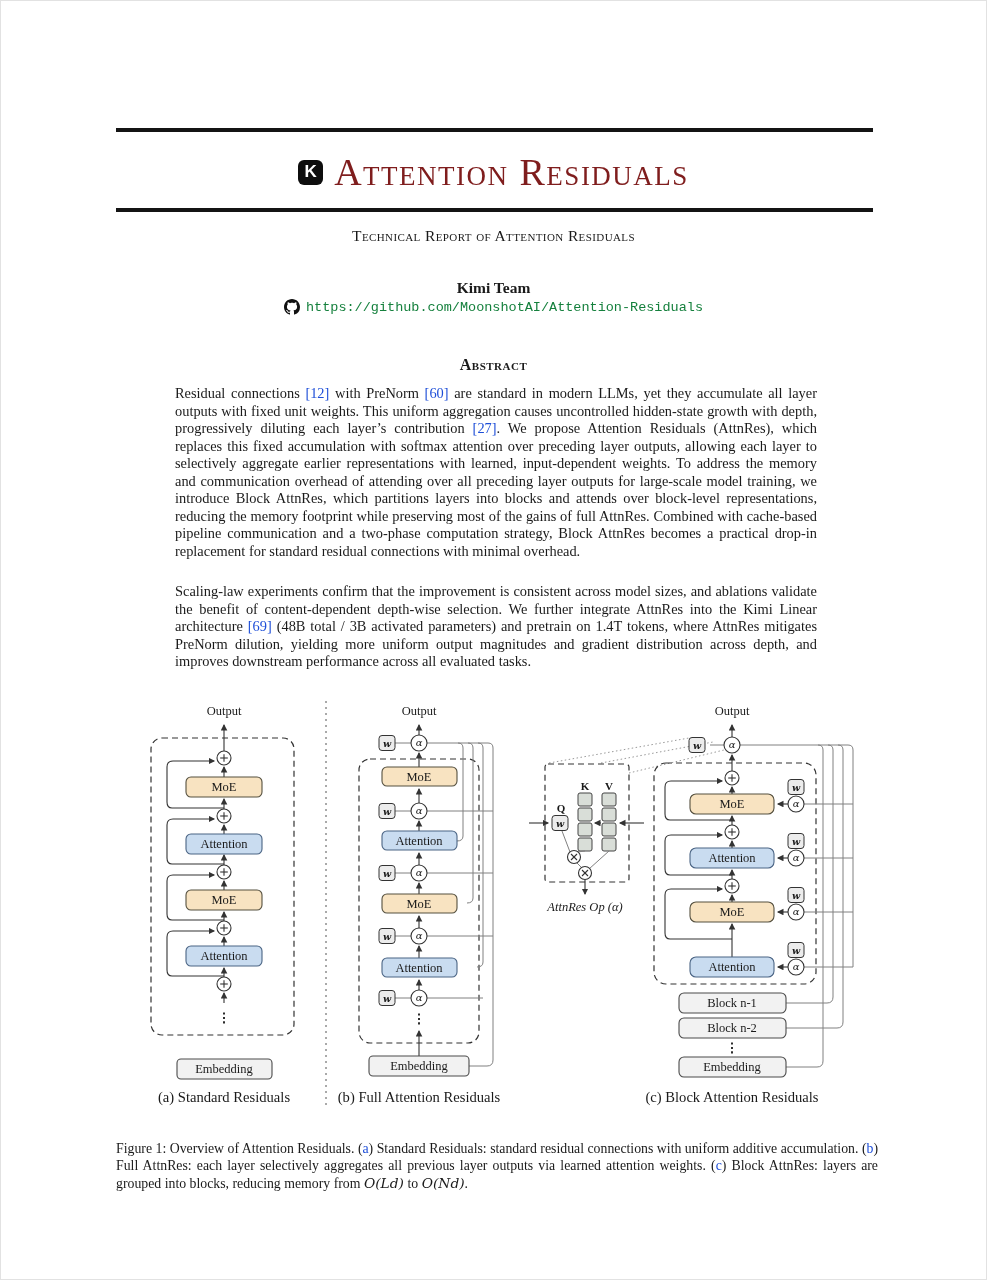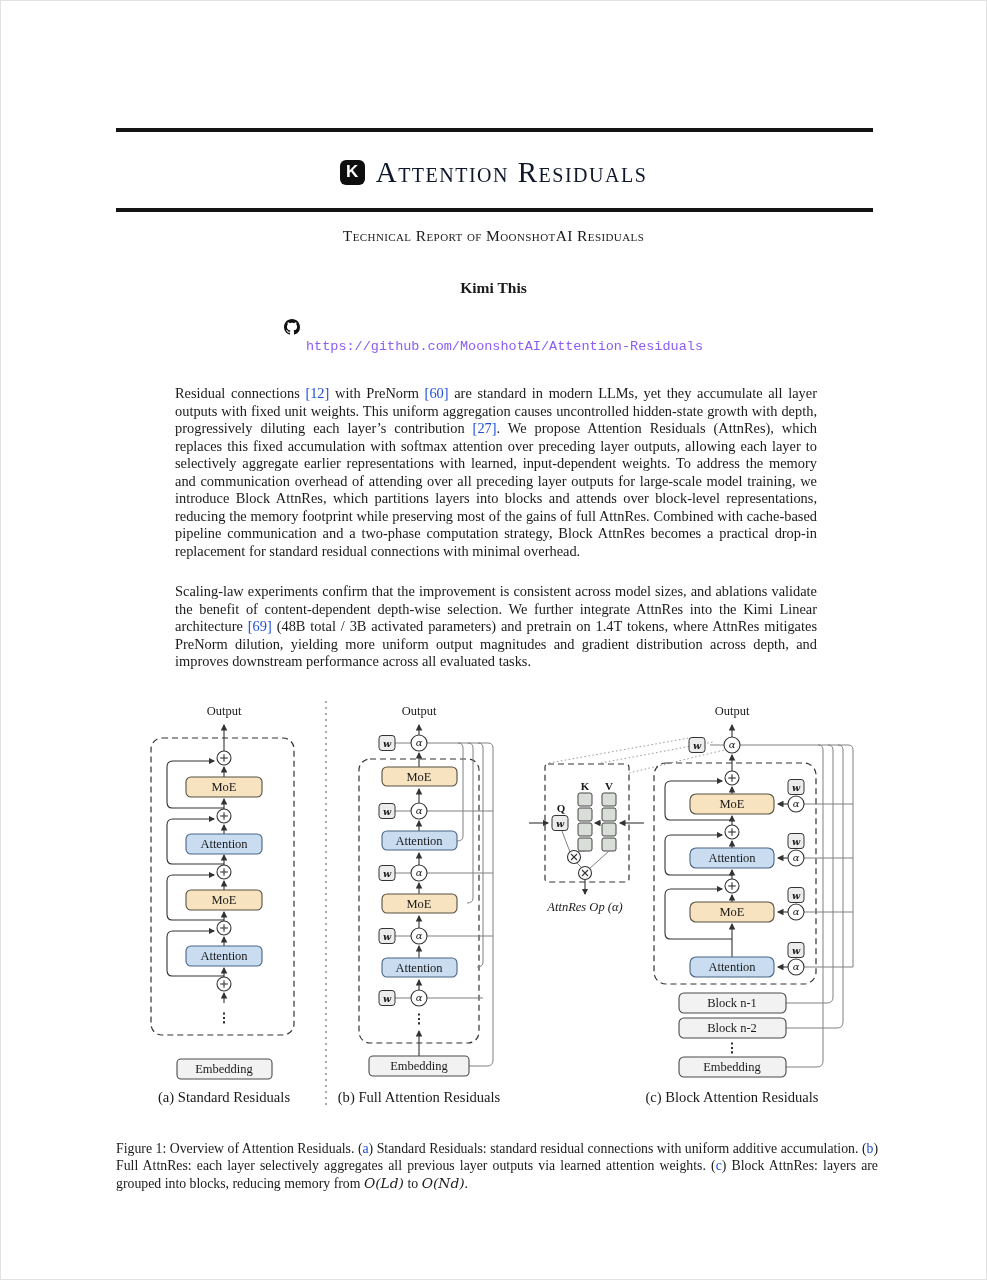--- a/index.html
+++ b/index.html
@@ -4,25 +4,25 @@
 <style>
   html,body{margin:0;padding:0;background:#fafafa;}
   .page{position:relative;width:985px;height:1278px;background:#ffffff;border:1px solid #e2e2e2;
         font-family:"Liberation Serif",serif;color:#1a1a1a;overflow:hidden;}
   .rule{position:absolute;left:115px;width:757px;background:#141414;}
   .center-row{position:absolute;left:0;width:100%;display:flex;justify-content:center;align-items:center;}
   .title-row{top:150px;height:42px;gap:11px;}
   .kimi-logo{width:25px;height:25px;background:#0e0e0e;border-radius:6px;color:#fff;
              font-family:"Liberation Sans",sans-serif;font-weight:bold;font-size:17px;
              display:flex;align-items:center;justify-content:center;}
-  .paper-title{font-variant:small-caps;font-size:29px;letter-spacing:1.5px;color:#0f172a;}
+  .paper-title{font-variant:small-caps;font-size:38px;letter-spacing:1.5px;color:#7f1d1d;}
   .subtitle{top:226px;font-variant:small-caps;font-size:15.5px;letter-spacing:.4px;}
   .team{top:278px;font-weight:bold;font-size:15.5px;}
   .repo-row{top:298px;gap:6px;}
-  .repo-link{font-family:"Liberation Mono",monospace;font-size:13.5px;color:#8b5cf6;text-decoration:none;margin-top:40px;}
+  .repo-link{font-family:"Liberation Mono",monospace;font-size:13.5px;color:#15803d;text-decoration:none;}
   .abs-head{top:355px;font-variant:small-caps;font-weight:bold;font-size:16px;letter-spacing:.5px;}
   .para{position:absolute;left:174px;width:642px;font-size:14.4px;line-height:17.5px;text-align:justify;}
   .s-ref{color:#1d4ed8;}
   .s-i{}
   .s-m{font-style:italic;font-family:"DejaVu Serif",serif;}
   .fig-caption{position:absolute;left:115px;top:1140px;width:762px;font-size:13.8px;line-height:16.8px;text-align:justify;}
   svg text{font-family:"Liberation Serif",serif;fill:#1a1a1a;}
   .blabel{font-size:12.5px;text-anchor:middle;}
   .pcap{font-size:14.6px;text-anchor:middle;}
   .wtxt{font-family:"DejaVu Serif",serif;font-style:italic;font-weight:bold;font-size:9.5px;text-anchor:middle;}
@@ -50,31 +50,32 @@
 
   <div class="rule" style="top:127px;height:4px;"></div>
 
   <div class="center-row title-row">
     <span class="kimi-logo">K</span>
     <span class="paper-title">Attention Residuals</span>
   </div>
 
   <div class="rule" style="top:207px;height:4px;"></div>
 
-  <div class="center-row subtitle">Technical Report of MoonshotAI Residuals</div>
-
-  <div class="center-row team">Kimi This</div>
+  <div class="center-row subtitle">Technical Report of Attention Residuals</div>
+
+  <div class="center-row team">Kimi Team</div>
 
   <div class="center-row repo-row">
     <svg width="16" height="16" viewBox="0 0 16 16">
       <path fill="#111" d="M8 0C3.58 0 0 3.58 0 8c0 3.54 2.29 6.53 5.47 7.59.4.07.55-.17.55-.38 0-.19-.01-.82-.01-1.49-2.01.37-2.53-.49-2.69-.94-.09-.23-.48-.94-.82-1.13-.28-.15-.68-.52-.01-.53.63-.01 1.08.58 1.23.82.72 1.21 1.87.87 2.33.66.07-.52.28-.87.51-1.07-1.78-.2-3.64-.89-3.64-3.95 0-.87.31-1.59.82-2.15-.08-.2-.36-1.02.08-2.12 0 0 .67-.21 2.2.82.64-.18 1.32-.27 2-.27.68 0 1.36.09 2 .27 1.53-1.04 2.2-.82 2.2-.82.44 1.1.16 1.92.08 2.12.51.56.82 1.27.82 2.15 0 3.07-1.87 3.75-3.65 3.95.29.25.54.73.54 1.48 0 1.07-.01 1.93-.01 2.2 0 .21.15.46.55.38A8.01 8.01 0 0 0 16 8c0-4.42-3.58-8-8-8z"></path>
     </svg>
     <a class="repo-link" href="#">https://github.com/MoonshotAI/Attention-Residuals</a>
   </div>
 
+  <div class="center-row abs-head">Abstract</div>
 
   <div class="para" style="top:384px;"><span>Residual connections </span><span class="s-ref">[12]</span><span> with PreNorm </span><span class="s-ref">[60]</span><span> are standard in modern LLMs, yet they accumulate all layer outputs with fixed unit weights. This uniform aggregation causes uncontrolled hidden-state growth with depth, progressively diluting each layer’s contribution </span><span class="s-ref">[27]</span><span>.  We propose </span><span class="s-i">Attention Residuals (AttnRes),</span><span> which replaces this fixed accumulation with softmax attention over preceding layer outputs, allowing each layer to selectively aggregate earlier representations with learned, input-dependent weights.  To address the memory and communication overhead of attending over all preceding layer outputs for large-scale model training, we introduce </span><span class="s-i">Block AttnRes</span><span>, which partitions layers into blocks and attends over block-level representations, reducing the memory footprint while preserving most of the gains of full AttnRes. Combined with cache-based pipeline communication and a two-phase computation strategy, Block AttnRes becomes a practical drop-in replacement for standard residual connections with minimal overhead.</span></div>
   <div class="para" style="top:582px;"><span>Scaling-law experiments confirm that the improvement is consistent across model sizes, and ablations validate the benefit of content-dependent depth-wise selection.  We further integrate AttnRes into the Kimi Linear architecture </span><span class="s-ref">[69]</span><span> (48B total / 3B activated parameters) and pretrain on 1.4T tokens, where AttnRes mitigates PreNorm dilution, yielding more uniform output magnitudes and gradient distribution across depth, and improves downstream performance across all evaluated tasks.</span></div>
 
   <svg style="position:absolute;left:112px;top:695px;" width="770" height="418" viewBox="112 695 770 418">
     <defs>
       <marker id="arr" markerWidth="7" markerHeight="7" refX="5" refY="3" orient="auto">
         <path d="M0,0 L6,3 L0,6 z" fill="#333"></path>
       </marker>
       <g id="wbox">

